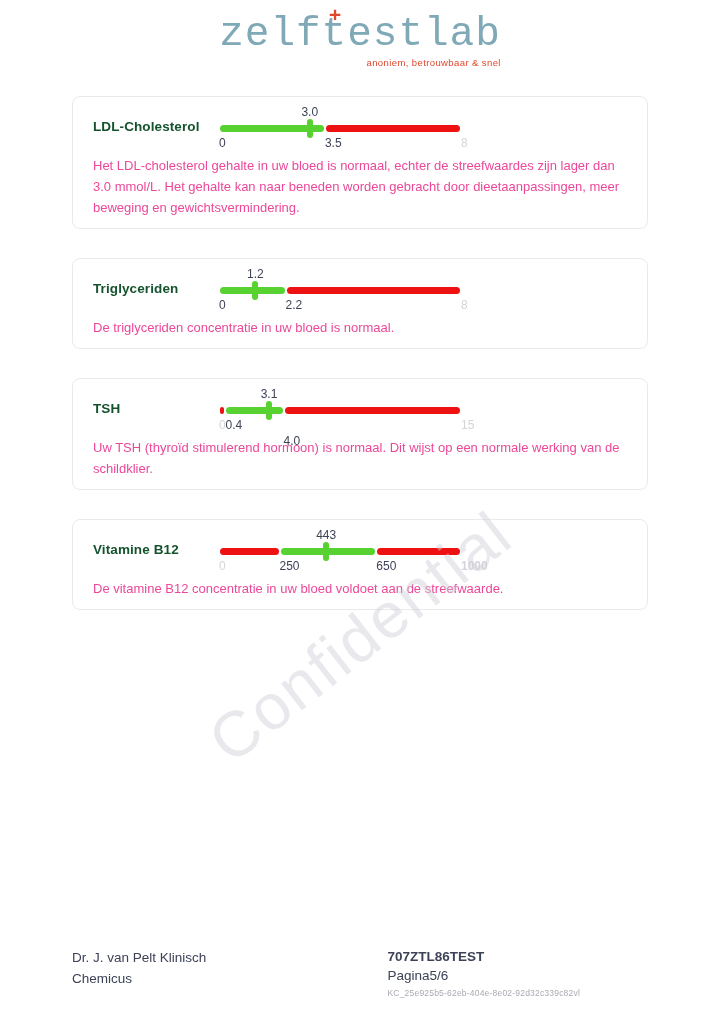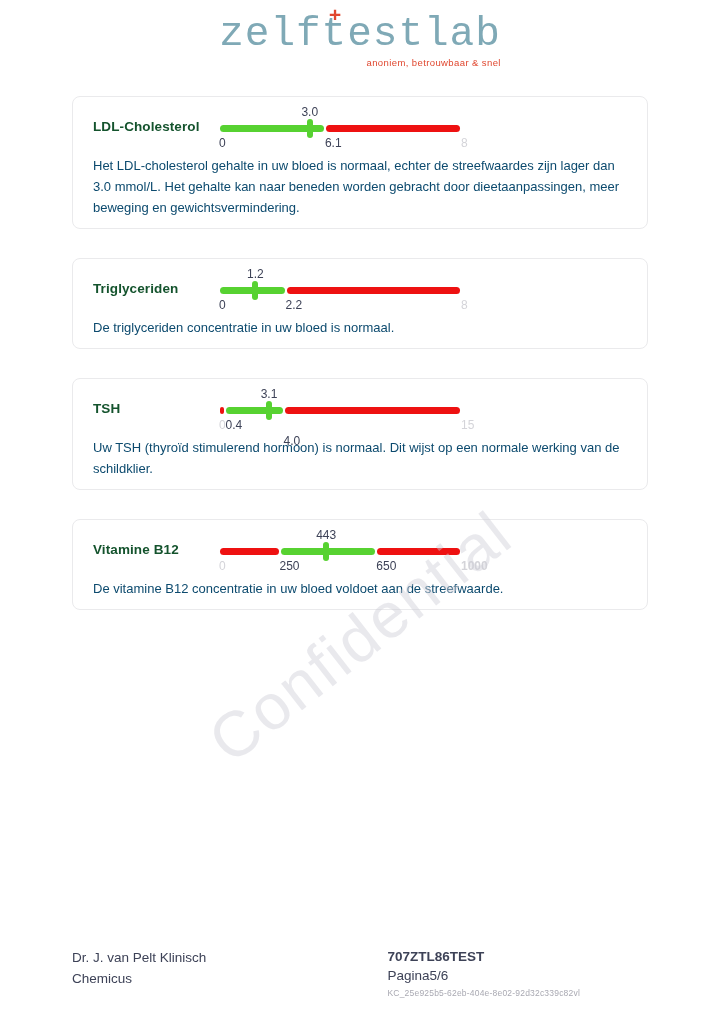--- a/index.html
+++ b/index.html
@@ -25,21 +25,21 @@
   .range-bar { position:relative; width:242px; height:47px; flex:none; }
   .val-label { position:absolute; top:0; transform:translateX(-50%); font-size:12px; color:#3d4257; white-space:nowrap; }
   .track { position:absolute; top:20px; left:0; width:100%; height:7px; }
   .seg { position:absolute; top:0; height:7px; border-radius:4px; }
   .seg-green { background:var(--green,#57d231); }
   .seg-red   { background:var(--red,#ee1111); }
   .marker { position:absolute; top:-6px; width:6px; height:19px; border-radius:3px; background:var(--green,#57d231);
             transform:translateX(-50%); }
   .tick { position:absolute; top:31px; font-size:12px; color:#3d4257; white-space:nowrap; }
   .tick.muted { color:#d4d4d9; }
-  .card-desc { margin-top:3px; font-size:13px; line-height:21px; color:#0c4a6e; }
+  .card-desc { margin-top:3px; font-size:13px; line-height:21px; color:#ec4899; }
 
   
   .watermark { position:absolute; left:50%; top:637px; transform:translate(-50%,-50%) rotate(-38deg);
                font-size:64px; letter-spacing:2px; color:rgba(206,206,216,0.45); white-space:nowrap;
                pointer-events:none; z-index:5; }
 
   
   .footer-left { position:absolute; left:72px; top:947px; font-size:13.5px; line-height:21px; color:#3d4257; }
   .footer-right { position:absolute; right:80px; top:947px; text-align:left; color:#3d4257; }
   .test-code { font-size:13.5px; font-weight:700; line-height:19px; }
@@ -64,21 +64,21 @@
       <div class="bar-row">
         <h2 class="card-title">LDL-Cholesterol</h2>
         <div class="range-bar">
             <div class="val-label" style="left: 37.5%;">3.0</div>
             <div class="track">
               <div class="seg seg-green" style="left: calc(0% + 1px); width: calc(43.75% - 2px);"></div>
               <div class="seg seg-red" style="left: calc(43.75% + 1px); width: calc(56.25% - 2px);"></div>
               <div class="marker" style="left: 37.5%;"></div>
             </div>
             <span class="tick" style="left: 0%;">0</span>
-            <span class="tick" style="left: 43.75%;">6.1</span>
+            <span class="tick" style="left: 43.75%;">3.5</span>
             <span class="tick muted" style="left: 100%;">8</span>
           </div>
       </div>
       <p class="card-desc">Het LDL-cholesterol gehalte in uw bloed is normaal, echter de streefwaardes zijn lager dan 3.0 mmol/L. Het gehalte kan naar beneden worden gebracht door dieetaanpassingen, meer beweging en gewichtsvermindering.</p>
     </section>
 
     <section class="card">
       <div class="bar-row">
         <h2 class="card-title">Triglyceriden</h2>
         <div class="range-bar">

